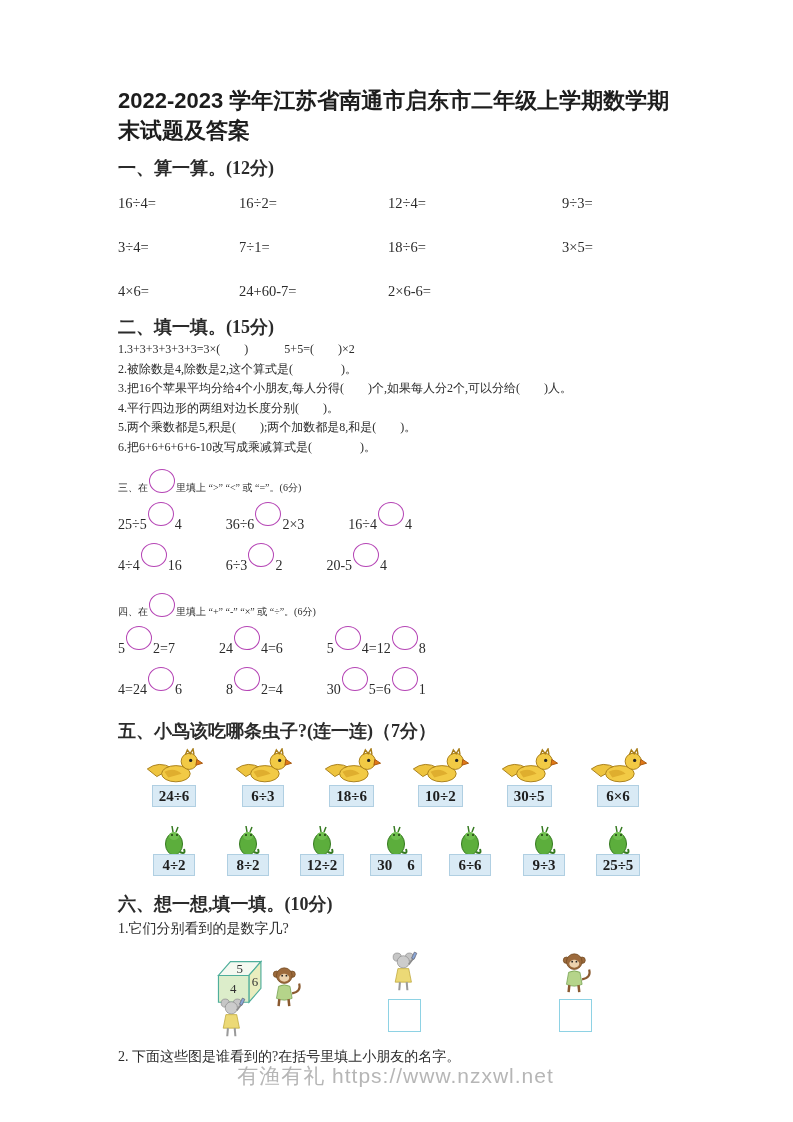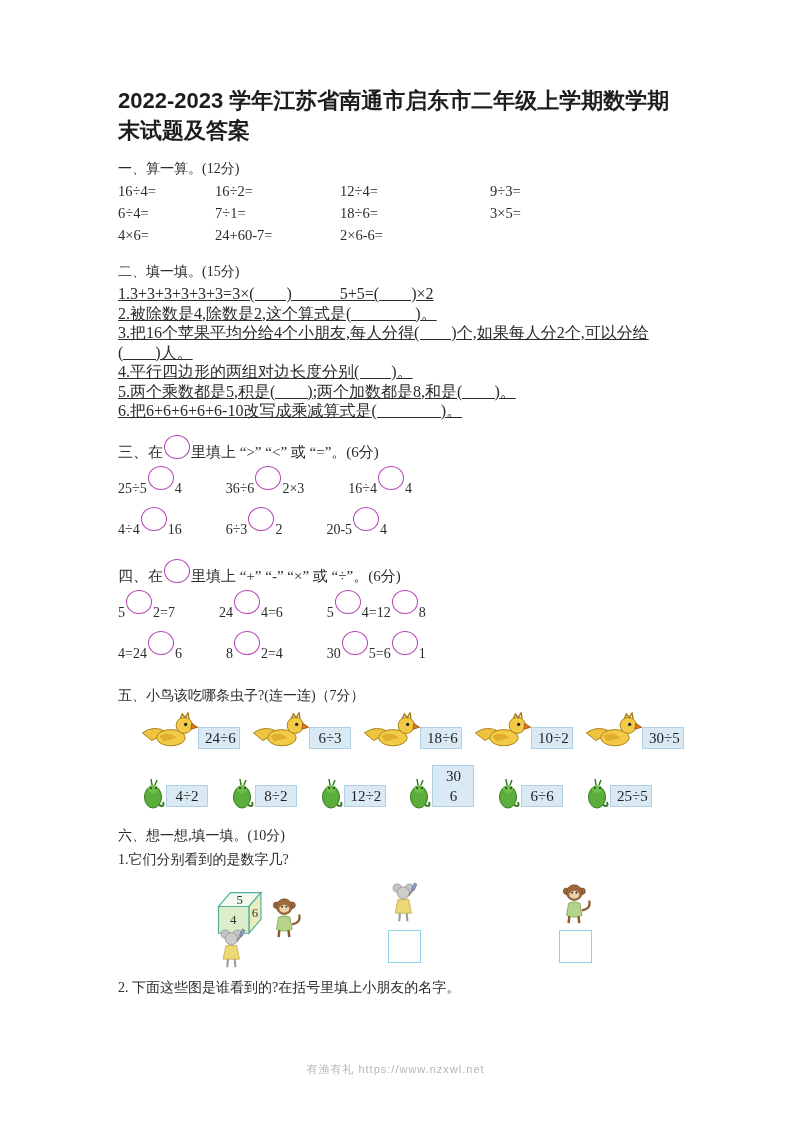--- a/index.html
+++ b/index.html
@@ -12,93 +12,93 @@
     font-family: "Liberation Serif", serif;
     color: #2b2b2b;
     padding: 86px 118px 0 118px;
     overflow: hidden;
   }
   h1.title {
     font-family: "Liberation Sans", sans-serif;
     font-size: 22px; line-height: 30px; font-weight: bold;
     color: #1d1d1d; margin-bottom: 4px;
   }
-  .sec-heading { font-size: 14px; line-height: 21px; margin-top: 12px; }
+  .sec-heading { font-size: 18px; line-height: 21px; margin-top: 12px; font-weight: bold; }
   
   .calc-grid {
     display: grid;
     grid-template-columns: 97px 125px 150px auto;
-    row-gap: 2px; margin-top: 2px;
-    font-size: 14.5px; line-height: 20px;
+    row-gap: 2px; margin-top: 14px;
+    font-size: 14.5px; line-height: 20px; gap: 24px;
   }
   
   .fill-lines { margin-top: 2px; }
-  .fill-line { font-size: 16px; line-height: 19.5px; text-decoration: underline; }
-  
-  .circ-heading { font-size: 15px; line-height: 34px; margin-top: 14px; white-space: nowrap; }
+  .fill-line { font-size: 12px; line-height: 19.5px; }
+  
+  .circ-heading { font-size: 10px; line-height: 34px; margin-top: 14px; white-space: nowrap; }
   .circ {
     display: inline-block;
     width: 26px; height: 24px;
     border: 1.6px solid #b544b5;
     border-radius: 50%;
     background: transparent;
     vertical-align: -4px;
     position: relative; top: -7px;
     margin: 0 1px;
   }
   .circ-heading .circ { top: -2px; }
   .expr-row { margin: 4px 0 10px 0; font-size: 14px; line-height: 30px; white-space: nowrap; }
   .expr-item { display: inline-block; margin-right: 44px; }
   .expr-text { display: inline-block; }
   
   .critter-row {
     display: flex; justify-content: space-between;
     width: 512px; margin-left: 22px; margin-top: 6px;
   }
   .critter-row.worms { margin-top: 16px; }
-  .critter-cell { display: flex; flex-direction: row; align-items: flex-end; width: 68px; }
+  .critter-cell { display: flex; flex-direction: column; align-items: center; width: 68px; font-weight: bold; }
   .critter-cell .icon-wrap { line-height: 0; margin-bottom: -3px; }
   .tag {
     background: #d9eaf5; border: 1px solid #b0cfe2;
     font-size: 15px; line-height: 20px; padding: 0 6px;
     min-width: 42px; text-align: center; color: #1e1e1e;
     font-family: "Liberation Serif", serif;
   }
   
   .q-line { font-size: 14px; line-height: 20px; margin-top: 4px; }
   .figures { position: relative; height: 100px; margin-top: 4px; }
   .fig { position: absolute; line-height: 0; }
   .answer-box {
     position: absolute; width: 33px; height: 33px;
     border: 1.2px solid #8ed2e4; background: #ffffff;
   }
   .footer {
     position: absolute; left: 0; right: 2px; top: 1062px;
     text-align: center;
     font-family: "Liberation Sans", sans-serif;
-    font-size: 11px; color: #b6b6b6; letter-spacing: 1px;
+    font-size: 21px; color: #b6b6b6; letter-spacing: 1px;
   }
   .sec { margin-top: 12px; }
   svg text { font-family: "Liberation Serif", serif; }
 </style>
 </head>
 <body>
 
 <div class="page">
 
   <h1 class="title">2022-2023 学年江苏省南通市启东市二年级上学期数学期末试题及答案</h1>
 
   <div class="sec" style="margin-top:6px">
     <div class="sec-heading">一、算一算。(12分)</div>
     <div class="calc-grid">
         <div class="calc-cell">16÷4=</div>
         <div class="calc-cell">16÷2=</div>
         <div class="calc-cell">12÷4=</div>
         <div class="calc-cell">9÷3=</div>
-        <div class="calc-cell">6÷4=</div>
+        <div class="calc-cell">3÷4=</div>
         <div class="calc-cell">7÷1=</div>
         <div class="calc-cell">18÷6=</div>
         <div class="calc-cell">3×5=</div>
         <div class="calc-cell">4×6=</div>
         <div class="calc-cell">24+60-7=</div>
         <div class="calc-cell">2×6-6=</div>
       </div>
   </div>
 
   <div class="sec" style="margin-top:16px">
@@ -185,20 +185,32 @@
               <path d="M2 22 Q14 13 28 21 L12 30 Z" fill="#eec43f" stroke="#a87d18"></path>
               <ellipse cx="32" cy="27" rx="15" ry="8.5" fill="#f2ca45" stroke="#a87d18"></ellipse>
               <path d="M20 25 Q30 20 38 27 L24 31 Z" fill="#dfae2e"></path>
               <circle cx="46" cy="14" r="8.5" fill="#f2ca45" stroke="#a87d18"></circle>
               <path d="M42 7 L44 2 L47 6 L50 1 L51 7" fill="none" stroke="#a87d18" stroke-width="1.5"></path>
               <path d="M54 12 L60 16 L53 18 Z" fill="#e07818" stroke="#a85a10"></path>
               <circle cx="47.5" cy="13" r="1.7" fill="#222"></circle>
             </svg></span>
           <div class="tag">30÷5</div>
         </div>
+        <div class="critter-cell">
+          <span class="icon-wrap"><svg width="58" height="40" viewBox="0 0 60 42">
+              <path d="M2 22 Q14 13 28 21 L12 30 Z" fill="#eec43f" stroke="#a87d18"></path>
+              <ellipse cx="32" cy="27" rx="15" ry="8.5" fill="#f2ca45" stroke="#a87d18"></ellipse>
+              <path d="M20 25 Q30 20 38 27 L24 31 Z" fill="#dfae2e"></path>
+              <circle cx="46" cy="14" r="8.5" fill="#f2ca45" stroke="#a87d18"></circle>
+              <path d="M42 7 L44 2 L47 6 L50 1 L51 7" fill="none" stroke="#a87d18" stroke-width="1.5"></path>
+              <path d="M54 12 L60 16 L53 18 Z" fill="#e07818" stroke="#a85a10"></path>
+              <circle cx="47.5" cy="13" r="1.7" fill="#222"></circle>
+            </svg></span>
+          <div class="tag">6×6</div>
+        </div>
       </div>
     <div class="critter-row worms">
         <div class="critter-cell">
           <span class="icon-wrap"><svg width="26" height="34" viewBox="0 0 26 34">
               <ellipse cx="13" cy="21" rx="8.5" ry="11" fill="#5cae3c" stroke="#357a20"></ellipse>
               <ellipse cx="13" cy="13" rx="5" ry="4" fill="#6fbf4e"></ellipse>
               <path d="M12 9 L11 3 M15 9 L17 4" stroke="#357a20" stroke-width="1.5" fill="none"></path>
               <path d="M19 29 Q25 32 23 26" stroke="#357a20" stroke-width="2" fill="none"></path>
               <circle cx="11" cy="12" r="1" fill="#1e3d10"></circle>
               <circle cx="16" cy="12" r="1" fill="#1e3d10"></circle>
@@ -241,20 +253,31 @@
         <div class="critter-cell">
           <span class="icon-wrap"><svg width="26" height="34" viewBox="0 0 26 34">
               <ellipse cx="13" cy="21" rx="8.5" ry="11" fill="#5cae3c" stroke="#357a20"></ellipse>
               <ellipse cx="13" cy="13" rx="5" ry="4" fill="#6fbf4e"></ellipse>
               <path d="M12 9 L11 3 M15 9 L17 4" stroke="#357a20" stroke-width="1.5" fill="none"></path>
               <path d="M19 29 Q25 32 23 26" stroke="#357a20" stroke-width="2" fill="none"></path>
               <circle cx="11" cy="12" r="1" fill="#1e3d10"></circle>
               <circle cx="16" cy="12" r="1" fill="#1e3d10"></circle>
             </svg></span>
           <div class="tag">6÷6</div>
+        </div>
+        <div class="critter-cell">
+          <span class="icon-wrap"><svg width="26" height="34" viewBox="0 0 26 34">
+              <ellipse cx="13" cy="21" rx="8.5" ry="11" fill="#5cae3c" stroke="#357a20"></ellipse>
+              <ellipse cx="13" cy="13" rx="5" ry="4" fill="#6fbf4e"></ellipse>
+              <path d="M12 9 L11 3 M15 9 L17 4" stroke="#357a20" stroke-width="1.5" fill="none"></path>
+              <path d="M19 29 Q25 32 23 26" stroke="#357a20" stroke-width="2" fill="none"></path>
+              <circle cx="11" cy="12" r="1" fill="#1e3d10"></circle>
+              <circle cx="16" cy="12" r="1" fill="#1e3d10"></circle>
+            </svg></span>
+          <div class="tag">9÷3</div>
         </div>
         <div class="critter-cell">
           <span class="icon-wrap"><svg width="26" height="34" viewBox="0 0 26 34">
               <ellipse cx="13" cy="21" rx="8.5" ry="11" fill="#5cae3c" stroke="#357a20"></ellipse>
               <ellipse cx="13" cy="13" rx="5" ry="4" fill="#6fbf4e"></ellipse>
               <path d="M12 9 L11 3 M15 9 L17 4" stroke="#357a20" stroke-width="1.5" fill="none"></path>
               <path d="M19 29 Q25 32 23 26" stroke="#357a20" stroke-width="2" fill="none"></path>
               <circle cx="11" cy="12" r="1" fill="#1e3d10"></circle>
               <circle cx="16" cy="12" r="1" fill="#1e3d10"></circle>
             </svg></span>

